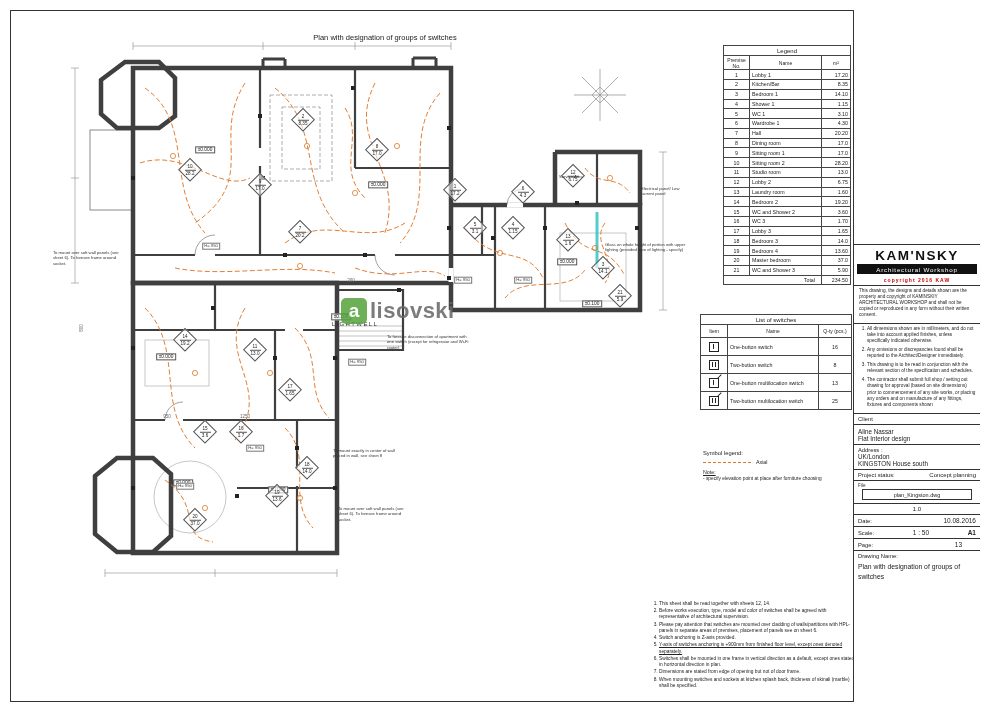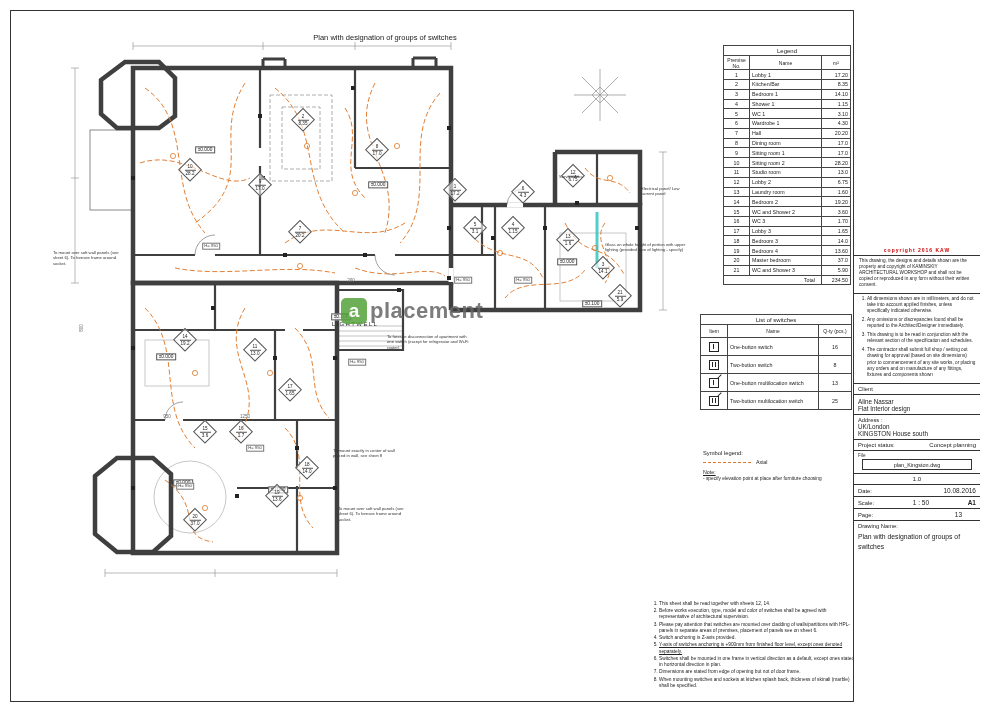--- a/index.html
+++ b/index.html
@@ -355,21 +355,21 @@
         <div class="hbox" style="left: 478px; top: 252px;">H= 950</div>
         <div class="dim" style="left: 200px; top: 388px;">1250</div>
         <div class="dim" style="left: 122px; top: 388px;">950</div>
         <div class="dim" style="left: 306px; top: 252px;">200</div>
         <div class="dim rot" style="left: 36px; top: 300px;">800</div>
         <div class="lightwell-label" style="left: 310px; top: 296px;">LIGHTWELL</div>
       </div>
 
     <div class="watermark">
       <span class="wm-a">a</span>
-      <span class="wm-rest">placement</span>
+      <span class="wm-rest">lisovski</span>
     </div>
   </div>
 
   <div class="legend-wrap">
     <div class="tbl-title">Legend</div>
     <table>
       <thead>
         <tr>
           <th>Premise No.</th>
           <th>Name</th>
@@ -545,20 +545,24 @@
         <li>Switch anchoring is Z-axis provided.</li>
         <li class="underlined">Y-axis of switches anchoring is +900mm from finished floor level, except ones denoted separately.</li>
         <li>Switches shall be mounted in one frame in vertical direction as a default, except ones stated in horizontal direction in plan.</li>
         <li>Dimensions are stated from edge of opening but not of door frame.</li>
         <li>When mounting switches and sockets at kitchen splash back, thickness of skinali (marble) shall be specified.</li>
       </ol>
   </div>
 
   <div class="titleblock">
     <div class="tb-spacer"></div>
+    <div class="logo">
+      <div class="logo-main">KAM'NSKY</div>
+      <div class="logo-sub">Architectural Workshop</div>
+    </div>
     <div class="tb-copyright-line">copyright  2016 KAW</div>
     <div class="tb-cell tb-copyright">This drawing, the designs and details shown are the property and copyright of KAMINSKIY ARCHITECTURAL WORKSHOP and shall not be copied or reproduced in any form without their written consent.</div>
     <div class="tb-cell tb-notes">
       <ol>
           <li>All dimensions shown are in millimeters, and do not take into account applied finishes, unless specifically indicated otherwise.</li>
           <li>Any omissions or discrepancies found shall be reported to the Architect/Designer immediately.</li>
           <li>This drawing is to be read in conjunction with the relevant section of the specification and schedules.</li>
           <li>The contractor shall submit full shop / setting out drawing for approval (based on site dimensions) prior to commencement of any site works, or placing any orders and on manufacture of any fittings, fixtures and components shown</li>
         </ol>
     </div>

